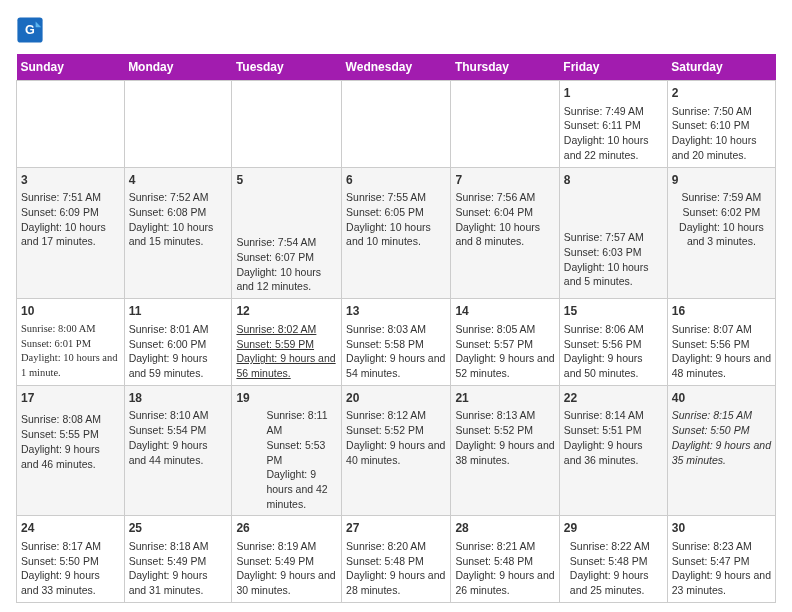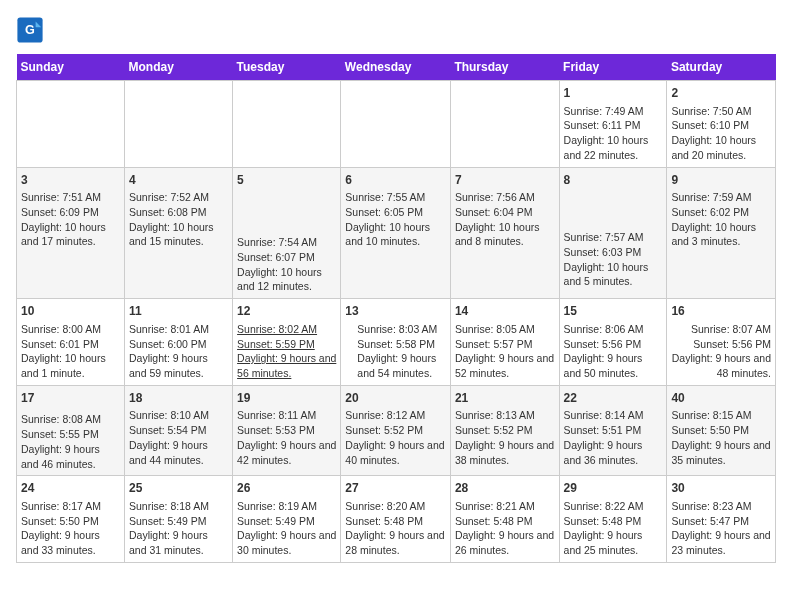--- a/index.html
+++ b/index.html
@@ -45,21 +45,21 @@
       font-size: 15px;
       color: #444;
       text-align: right;
     }
     table {
       width: 100%;
       border-collapse: collapse;
       font-size: 11px;
     }
     thead tr th {
-      background-color: #6d28d9;
+      background-color: #a21caf;
       color: #fff;
       padding: 6px 4px;
       text-align: left;
       font-size: 12px;
       font-weight: bold;
     }
     tbody tr td {
       border: 1px solid #ccc;
       vertical-align: top;
       padding: 4px;
@@ -175,85 +175,85 @@
 Daylight: 10 hours and 8 minutes.</div>
         </td>
         <td>
           <span class="day-num">8</span>
           <div class="day-info" style="white-space: pre-line; margin-top: 42px;">Sunrise: 7:57 AM
 Sunset: 6:03 PM
 Daylight: 10 hours and 5 minutes.</div>
         </td>
         <td>
           <span class="day-num">9</span>
-          <div class="day-info" style="white-space: pre-line;">Sunrise: 7:59 AM
+          <div class="day-info" style="white-space: pre-line; text-align: center;">Sunrise: 7:59 AM
 Sunset: 6:02 PM
 Daylight: 10 hours and 3 minutes.</div>
         </td>
       </tr>
       <tr>
         <td>
           <span class="day-num">10</span>
-          <div class="day-info" style="white-space: pre-line;">Sunrise: 8:00 AM
+          <div class="day-info" style="white-space: pre-line; font-family: Liberation Serif, serif;">Sunrise: 8:00 AM
 Sunset: 6:01 PM
 Daylight: 10 hours and 1 minute.</div>
         </td>
         <td>
           <span class="day-num">11</span>
           <div class="day-info" style="white-space: pre-line;">Sunrise: 8:01 AM
 Sunset: 6:00 PM
 Daylight: 9 hours and 59 minutes.</div>
         </td>
         <td>
           <span class="day-num">12</span>
           <div class="day-info" style="white-space: pre-line; text-decoration: underline;">Sunrise: 8:02 AM
 Sunset: 5:59 PM
 Daylight: 9 hours and 56 minutes.</div>
         </td>
         <td>
           <span class="day-num">13</span>
-          <div class="day-info" style="white-space: pre-line; margin-left: 12px;">Sunrise: 8:03 AM
+          <div class="day-info" style="white-space: pre-line;">Sunrise: 8:03 AM
 Sunset: 5:58 PM
 Daylight: 9 hours and 54 minutes.</div>
         </td>
         <td>
           <span class="day-num">14</span>
           <div class="day-info" style="white-space: pre-line;">Sunrise: 8:05 AM
 Sunset: 5:57 PM
 Daylight: 9 hours and 52 minutes.</div>
         </td>
         <td>
           <span class="day-num">15</span>
           <div class="day-info" style="white-space: pre-line;">Sunrise: 8:06 AM
 Sunset: 5:56 PM
 Daylight: 9 hours and 50 minutes.</div>
         </td>
         <td>
           <span class="day-num">16</span>
-          <div class="day-info" style="white-space: pre-line; text-align: right;">Sunrise: 8:07 AM
+          <div class="day-info" style="white-space: pre-line;">Sunrise: 8:07 AM
 Sunset: 5:56 PM
 Daylight: 9 hours and 48 minutes.</div>
         </td>
       </tr>
       <tr>
         <td>
           <span class="day-num">17</span>
           <div class="day-info" style="white-space: pre-line; margin-top: 6px;">Sunrise: 8:08 AM
 Sunset: 5:55 PM
 Daylight: 9 hours and 46 minutes.</div>
         </td>
         <td>
           <span class="day-num">18</span>
           <div class="day-info" style="white-space: pre-line;">Sunrise: 8:10 AM
 Sunset: 5:54 PM
 Daylight: 9 hours and 44 minutes.</div>
         </td>
         <td>
           <span class="day-num">19</span>
-          <div class="day-info" style="white-space: pre-line;">Sunrise: 8:11 AM
+          <div class="day-info" style="white-space: pre-line; margin-left: 30px;">Sunrise: 8:11 AM
 Sunset: 5:53 PM
 Daylight: 9 hours and 42 minutes.</div>
         </td>
         <td>
           <span class="day-num">20</span>
           <div class="day-info" style="white-space: pre-line;">Sunrise: 8:12 AM
 Sunset: 5:52 PM
 Daylight: 9 hours and 40 minutes.</div>
         </td>
         <td>
@@ -263,21 +263,21 @@
 Daylight: 9 hours and 38 minutes.</div>
         </td>
         <td>
           <span class="day-num">22</span>
           <div class="day-info" style="white-space: pre-line;">Sunrise: 8:14 AM
 Sunset: 5:51 PM
 Daylight: 9 hours and 36 minutes.</div>
         </td>
         <td>
           <span class="day-num">40</span>
-          <div class="day-info" style="white-space: pre-line;">Sunrise: 8:15 AM
+          <div class="day-info" style="white-space: pre-line; font-style: italic;">Sunrise: 8:15 AM
 Sunset: 5:50 PM
 Daylight: 9 hours and 35 minutes.</div>
         </td>
       </tr>
       <tr>
         <td>
           <span class="day-num">24</span>
           <div class="day-info" style="white-space: pre-line;">Sunrise: 8:17 AM
 Sunset: 5:50 PM
 Daylight: 9 hours and 33 minutes.</div>
@@ -301,21 +301,21 @@
 Daylight: 9 hours and 28 minutes.</div>
         </td>
         <td>
           <span class="day-num">28</span>
           <div class="day-info" style="white-space: pre-line;">Sunrise: 8:21 AM
 Sunset: 5:48 PM
 Daylight: 9 hours and 26 minutes.</div>
         </td>
         <td>
           <span class="day-num">29</span>
-          <div class="day-info" style="white-space: pre-line;">Sunrise: 8:22 AM
+          <div class="day-info" style="white-space: pre-line; margin-left: 6px;">Sunrise: 8:22 AM
 Sunset: 5:48 PM
 Daylight: 9 hours and 25 minutes.</div>
         </td>
         <td>
           <span class="day-num">30</span>
           <div class="day-info" style="white-space: pre-line;">Sunrise: 8:23 AM
 Sunset: 5:47 PM
 Daylight: 9 hours and 23 minutes.</div>
         </td>
       </tr>

